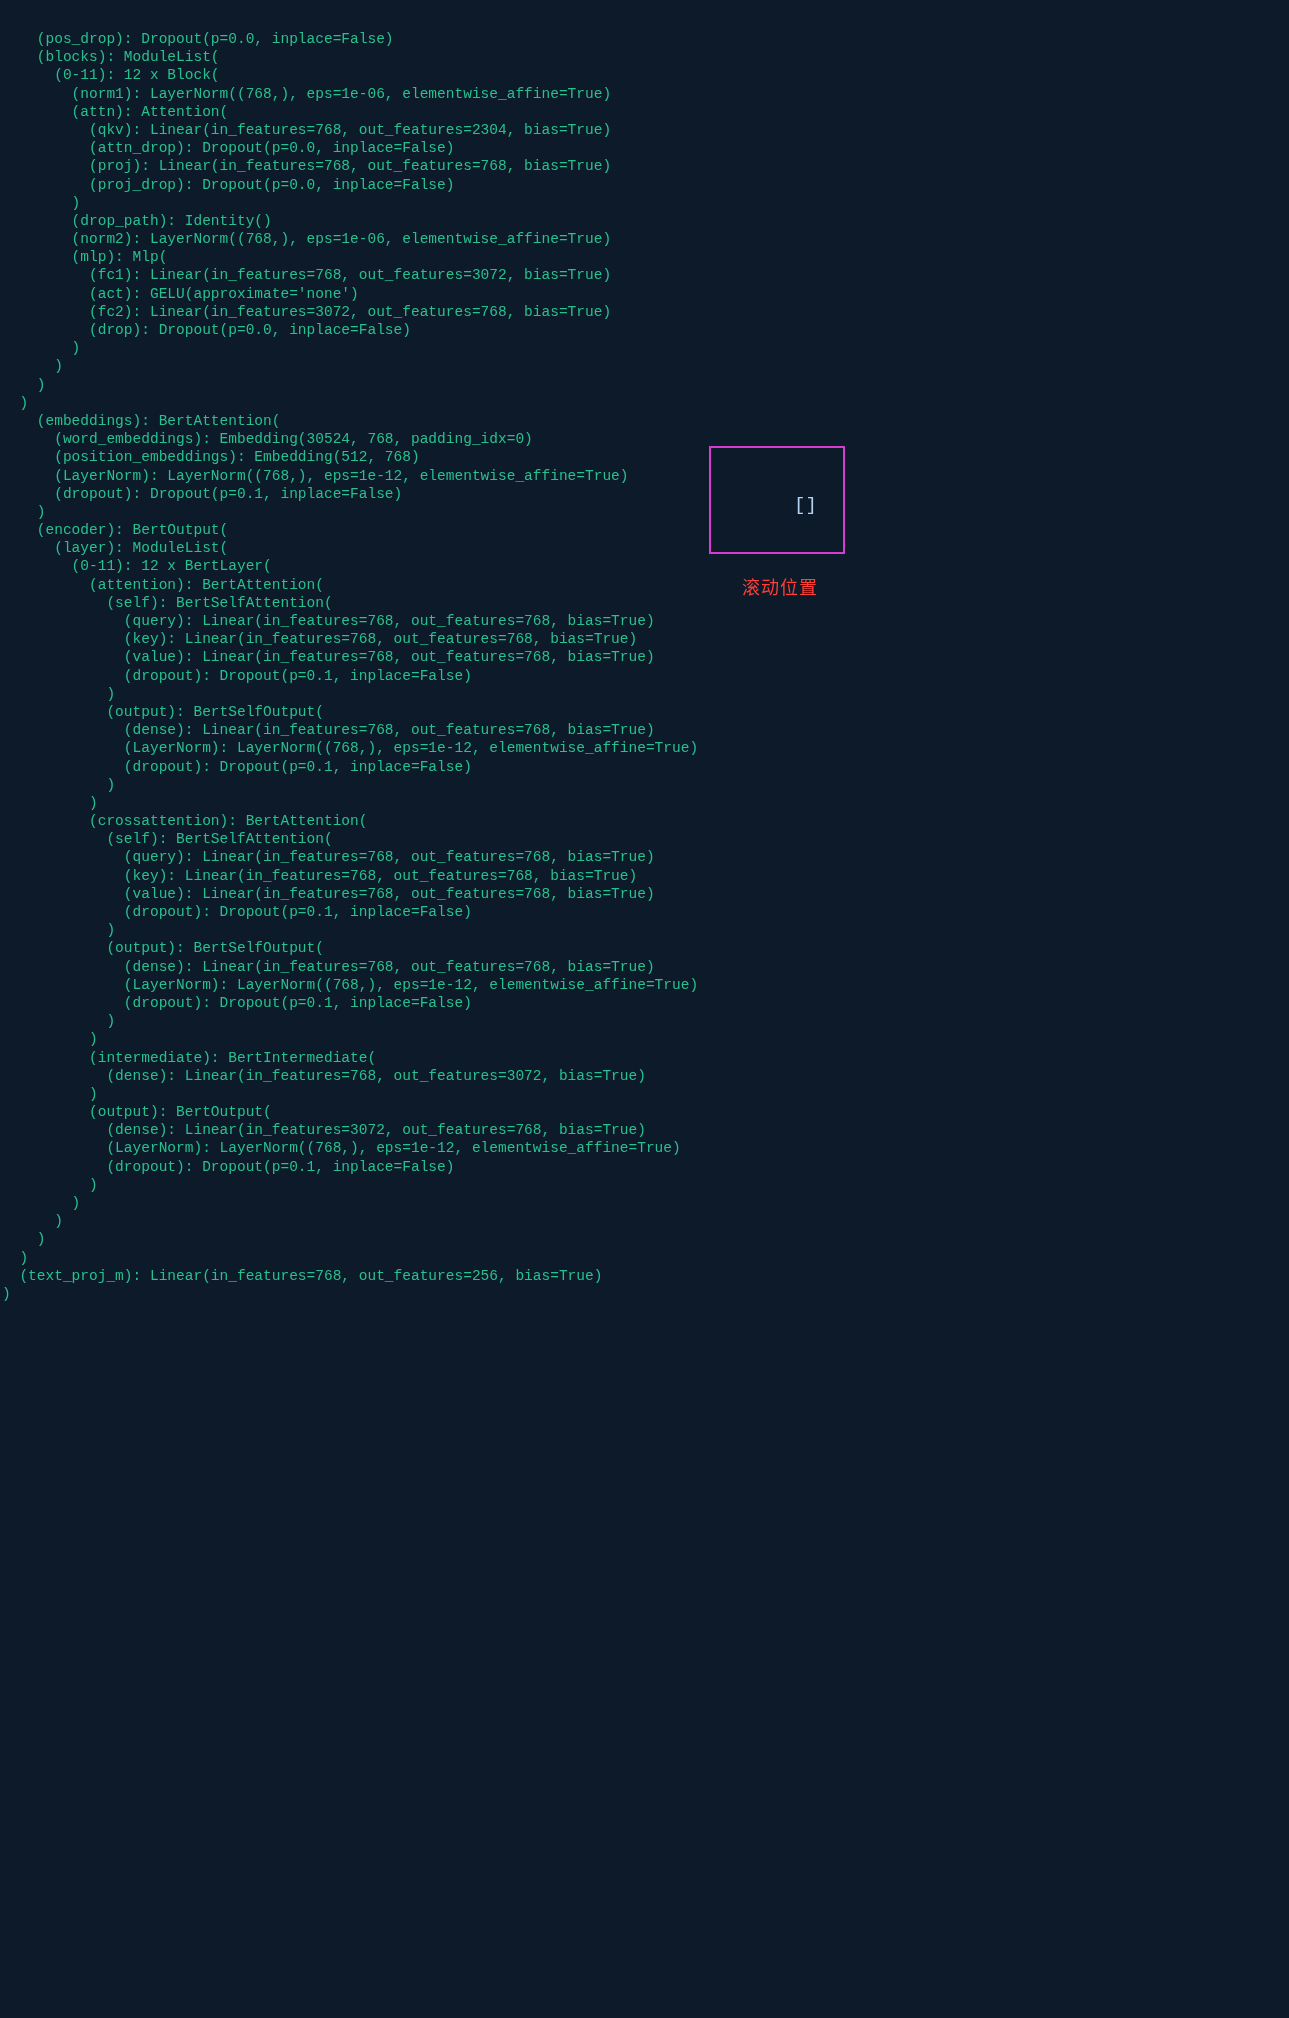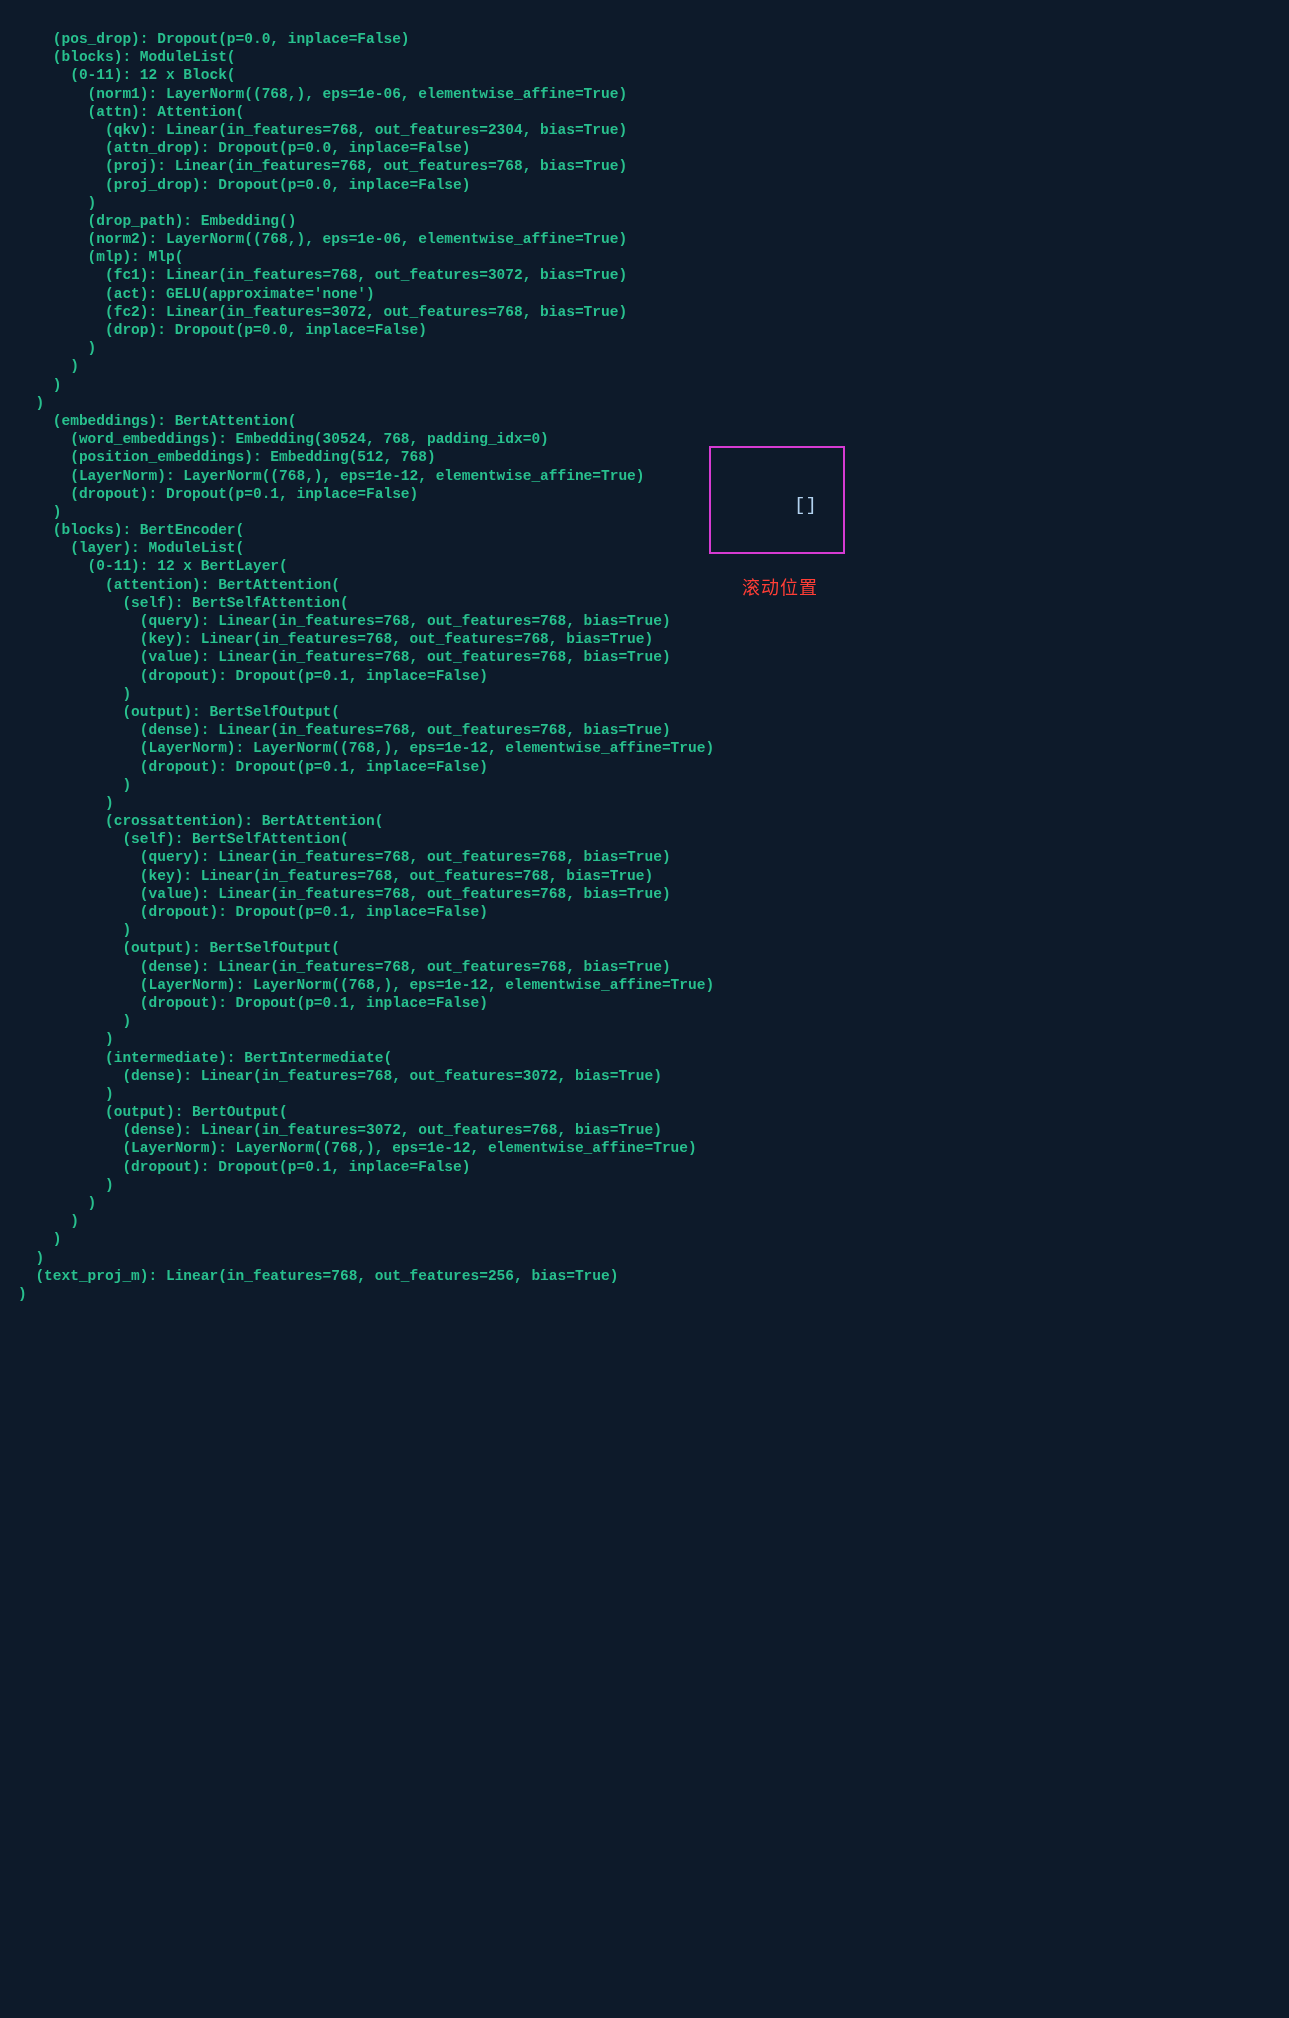--- a/index.html
+++ b/index.html
@@ -8,22 +8,21 @@
     font-family: Consolas, "Courier New", monospace;
     font-size: 14.5px;
     line-height: 18.2px;
     color: #28c08e;
     width: 1289px;
     position: relative;
     padding: 30px 0 24px 0;
   }
   .code-pane {
     width: 700px;
-    padding-left: 18px;
-    font-weight: bold;
+    padding-left: 2px;
   }
   .ln { white-space: pre; height: 18.2px; }
   .box-outline {
     position: absolute;
     left: 709px;
     top: 446px;
     width: 136px;
     height: 108px;
     border: 2px solid #d63bd2;
     background: transparent;
@@ -63,38 +62,38 @@
     <div class="ln">    (pos_drop): Dropout(p=0.0, inplace=False)</div>
     <div class="ln">    (blocks): ModuleList(</div>
     <div class="ln">      (0-11): 12 x Block(</div>
     <div class="ln">        (norm1): LayerNorm((768,), eps=1e-06, elementwise_affine=True)</div>
     <div class="ln">        (attn): Attention(</div>
     <div class="ln">          (qkv): Linear(in_features=768, out_features=2304, bias=True)</div>
     <div class="ln">          (attn_drop): Dropout(p=0.0, inplace=False)</div>
     <div class="ln">          (proj): Linear(in_features=768, out_features=768, bias=True)</div>
     <div class="ln">          (proj_drop): Dropout(p=0.0, inplace=False)</div>
     <div class="ln">        )</div>
-    <div class="ln">        (drop_path): Embedding()</div>
+    <div class="ln">        (drop_path): Identity()</div>
     <div class="ln">        (norm2): LayerNorm((768,), eps=1e-06, elementwise_affine=True)</div>
     <div class="ln">        (mlp): Mlp(</div>
     <div class="ln">          (fc1): Linear(in_features=768, out_features=3072, bias=True)</div>
     <div class="ln">          (act): GELU(approximate='none')</div>
     <div class="ln">          (fc2): Linear(in_features=3072, out_features=768, bias=True)</div>
     <div class="ln">          (drop): Dropout(p=0.0, inplace=False)</div>
     <div class="ln">        )</div>
     <div class="ln">      )</div>
     <div class="ln">    )</div>
     <div class="ln">  )</div>
     <div class="ln">    (embeddings): BertAttention(</div>
     <div class="ln">      (word_embeddings): Embedding(30524, 768, padding_idx=0)</div>
     <div class="ln">      (position_embeddings): Embedding(512, 768)</div>
     <div class="ln">      (LayerNorm): LayerNorm((768,), eps=1e-12, elementwise_affine=True)</div>
     <div class="ln">      (dropout): Dropout(p=0.1, inplace=False)</div>
     <div class="ln">    )</div>
-    <div class="ln">    (blocks): BertEncoder(</div>
+    <div class="ln">    (encoder): BertOutput(</div>
     <div class="ln">      (layer): ModuleList(</div>
     <div class="ln">        (0-11): 12 x BertLayer(</div>
     <div class="ln">          (attention): BertAttention(</div>
     <div class="ln">            (self): BertSelfAttention(</div>
     <div class="ln">              (query): Linear(in_features=768, out_features=768, bias=True)</div>
     <div class="ln">              (key): Linear(in_features=768, out_features=768, bias=True)</div>
     <div class="ln">              (value): Linear(in_features=768, out_features=768, bias=True)</div>
     <div class="ln">              (dropout): Dropout(p=0.1, inplace=False)</div>
     <div class="ln">            )</div>
     <div class="ln">            (output): BertSelfOutput(</div>

